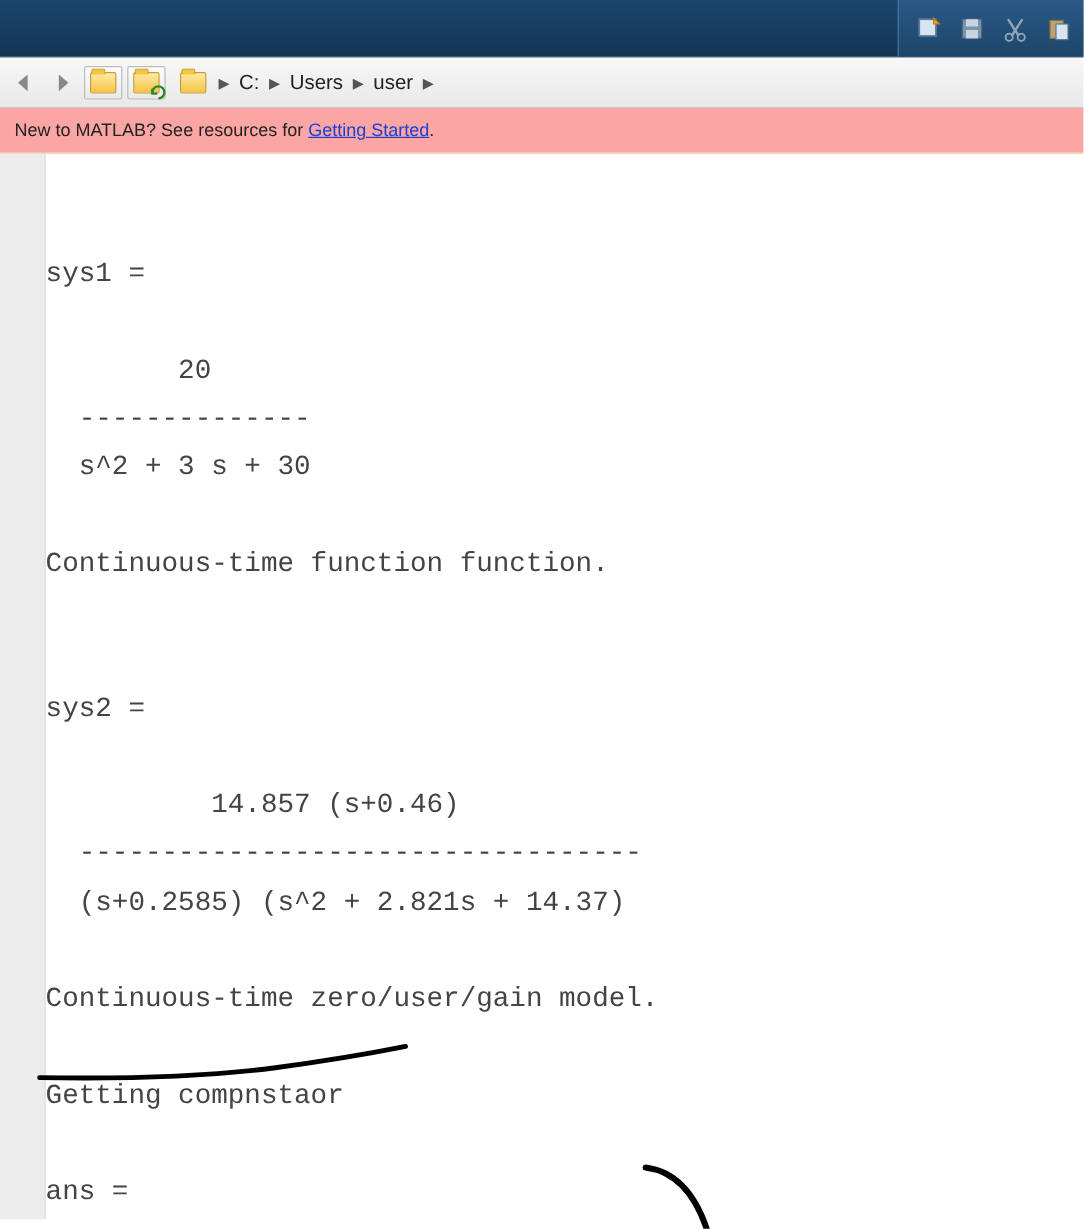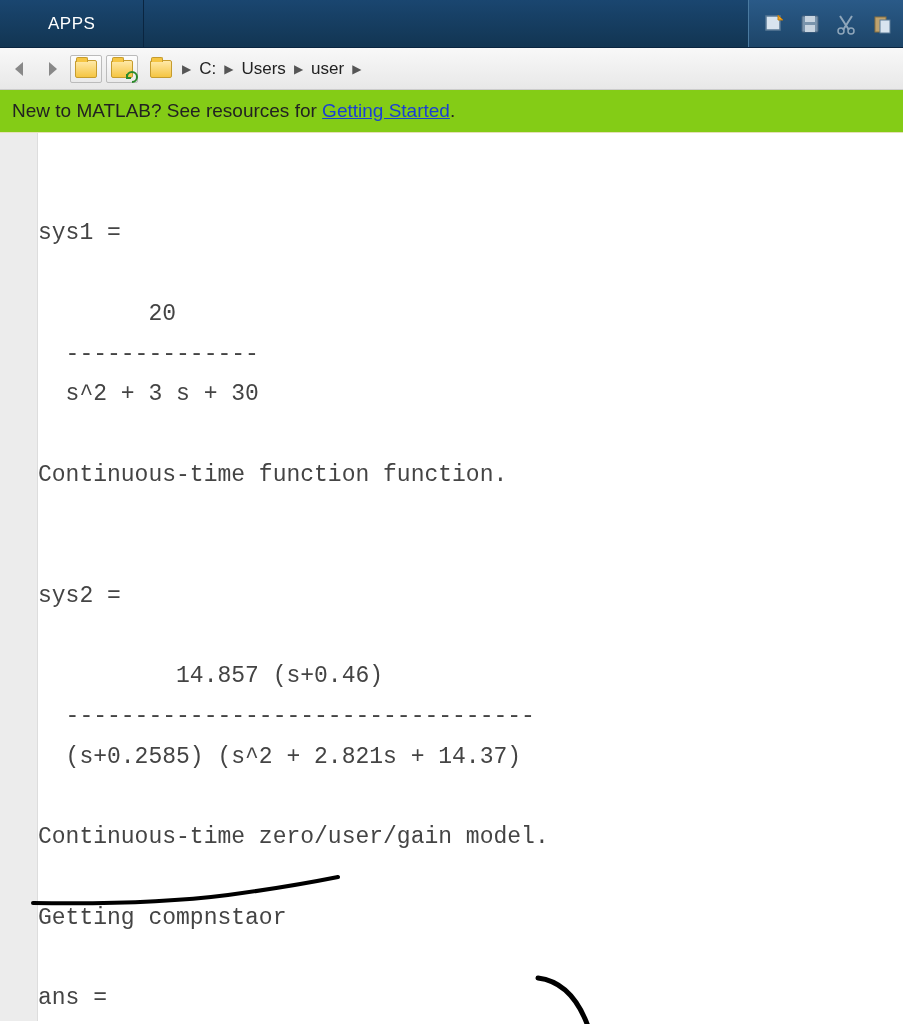--- a/index.html
+++ b/index.html
@@ -110,24 +110,24 @@
       content: "";
       position: absolute;
       top: -4px; left: 0;
       width: 10px; height: 4px;
       background: #f5c542;
       border: 1px solid #c69c2e;
       border-bottom: none;
       border-radius: 2px 2px 0 0;
     }
     .info-banner {
-      background: #84cc16;
+      background: #fca5a5;
       border-bottom: 1px solid #e5e0b8;
       padding: 10px 12px;
-      font-size: 19px;
+      font-size: 15px;
       color: #222;
     }
     .info-banner a {
       color: #1a3fd4;
       text-decoration: underline;
     }
     .command-window {
       display: flex;
       height: calc(100% - 48px - 42px - 46px);
     }
@@ -148,21 +148,20 @@
     }
     .annotation-line {
       position: absolute;
       pointer-events: none;
     }
   </style>
 </head>
 <body>
 
 <div class="toolstrip">
-  <div class="tab">APPS</div>
   <div class="quick-access">
     <div class="qa-btn">
       <svg width="22" height="22" viewBox="0 0 22 22">
           <rect x="3" y="3" width="14" height="14" fill="#d8e4ef" stroke="#5a7a96" stroke-width="1.5"></rect>
           <path d="M15 2 L20 7 L15 7 Z" fill="#f5a623" stroke="#b87a12"></path>
         </svg>
     </div>
     <div class="qa-btn">
       <svg width="22" height="22" viewBox="0 0 22 22">
           <rect x="3" y="3" width="16" height="16" fill="#7a94ac" stroke="#4a6480" rx="1"></rect>

